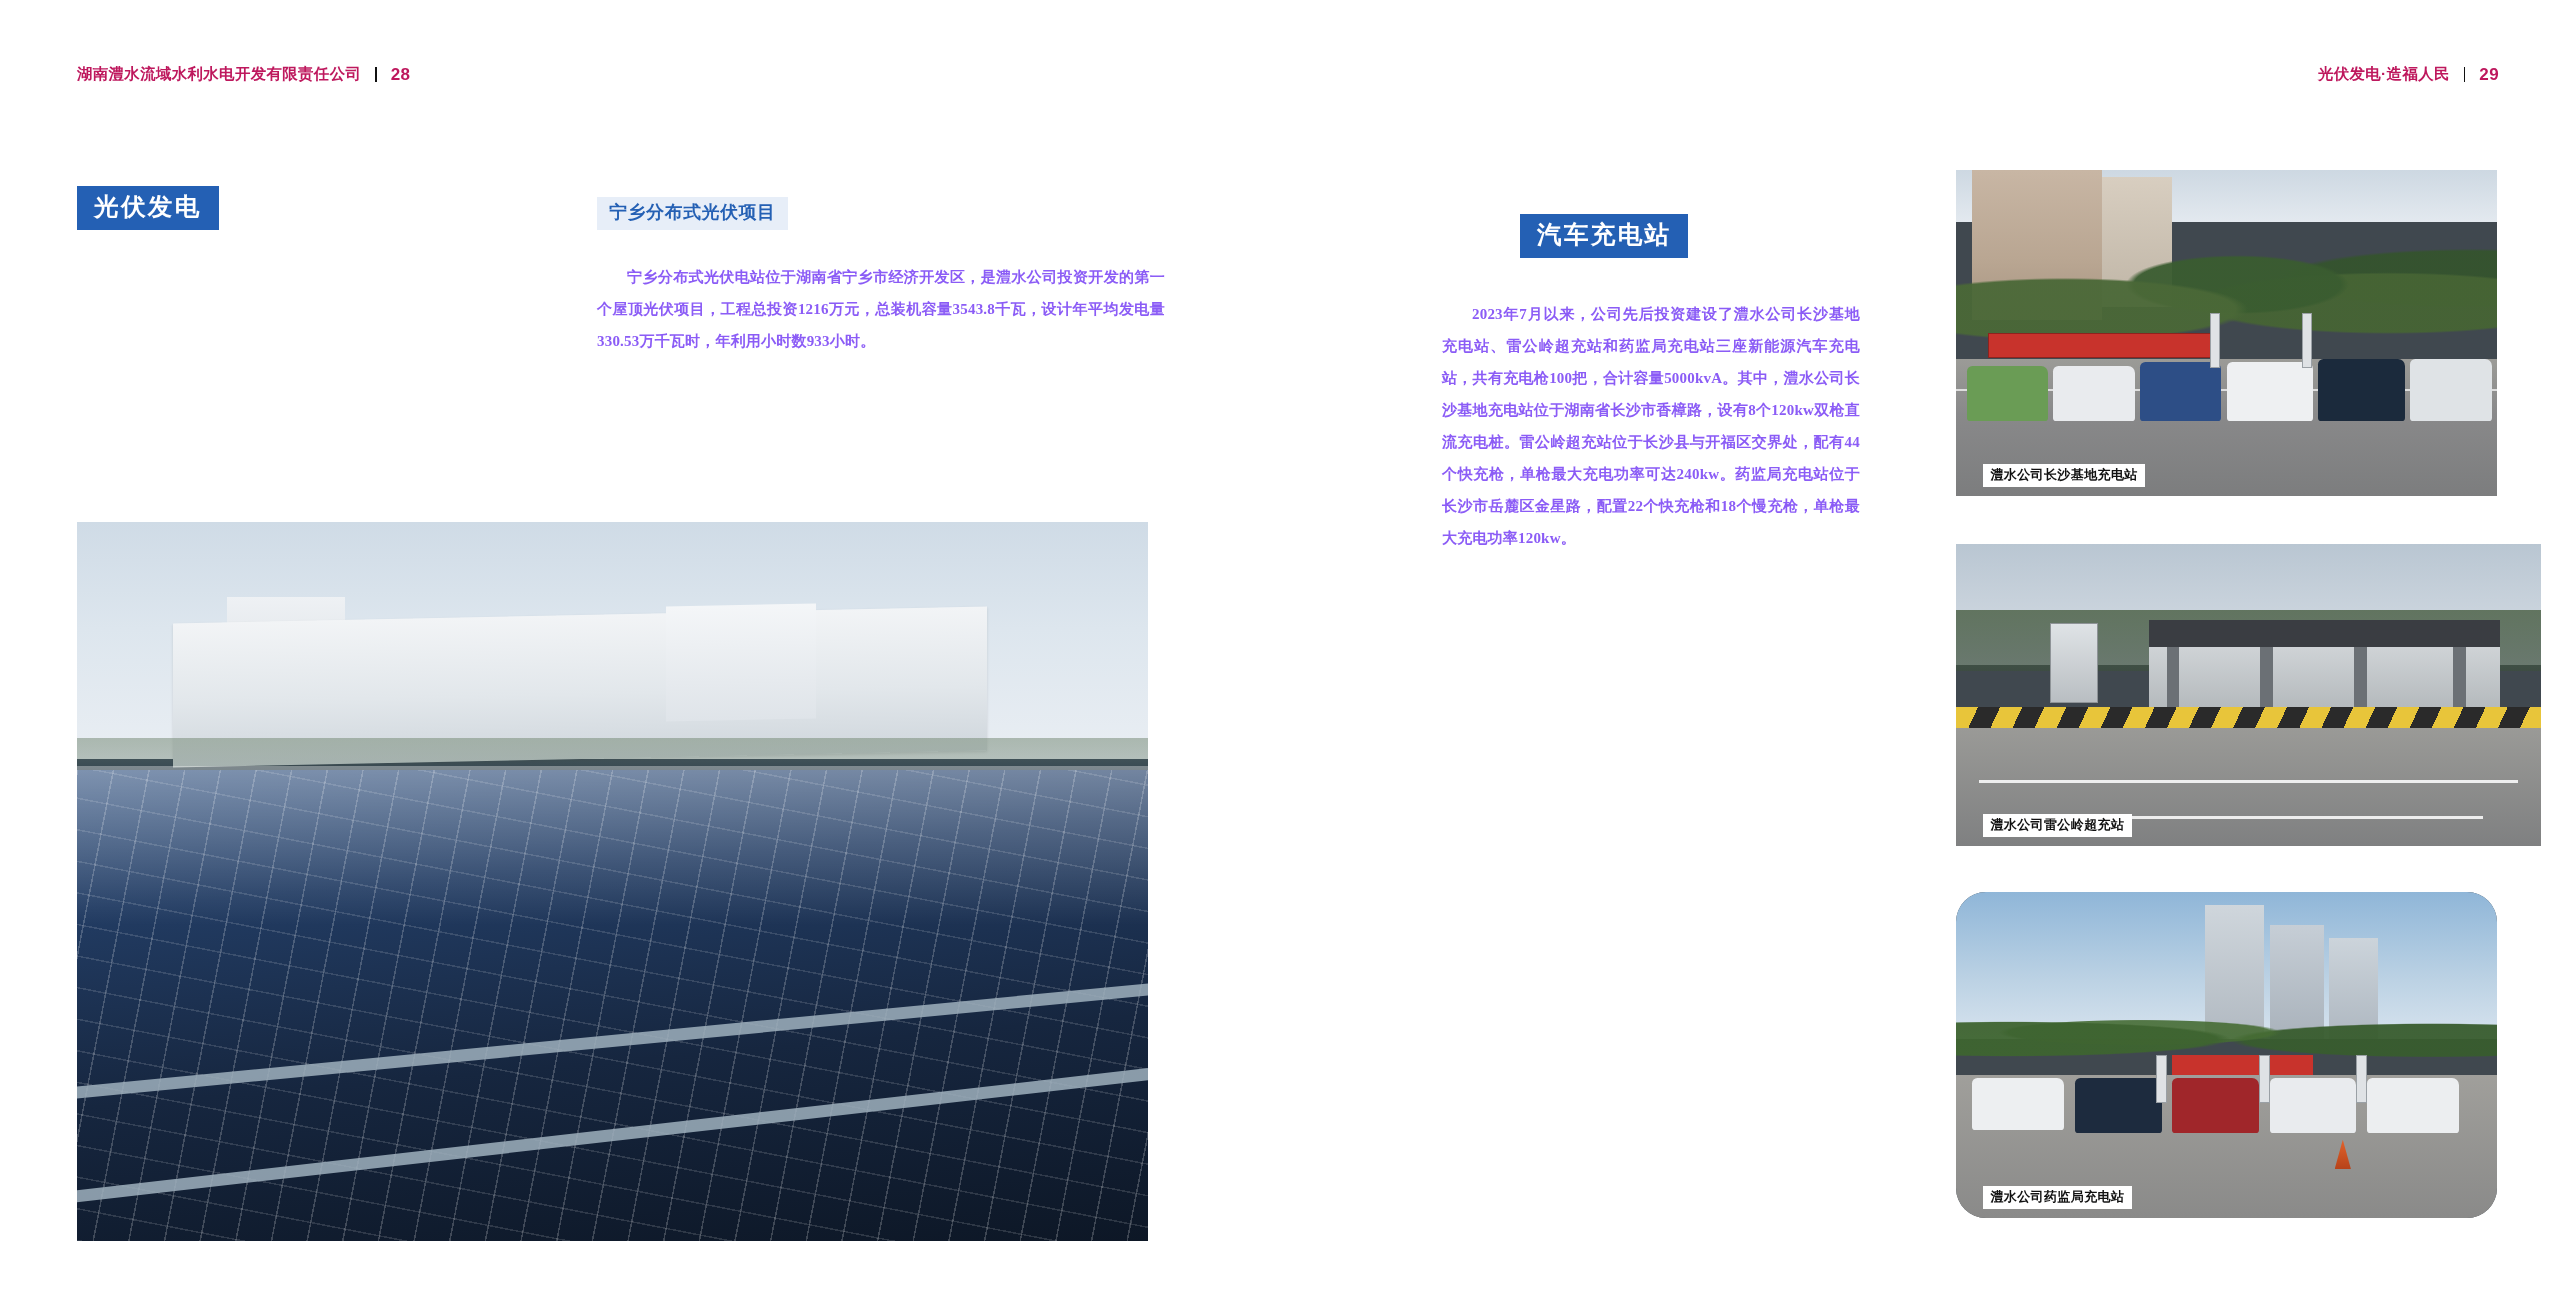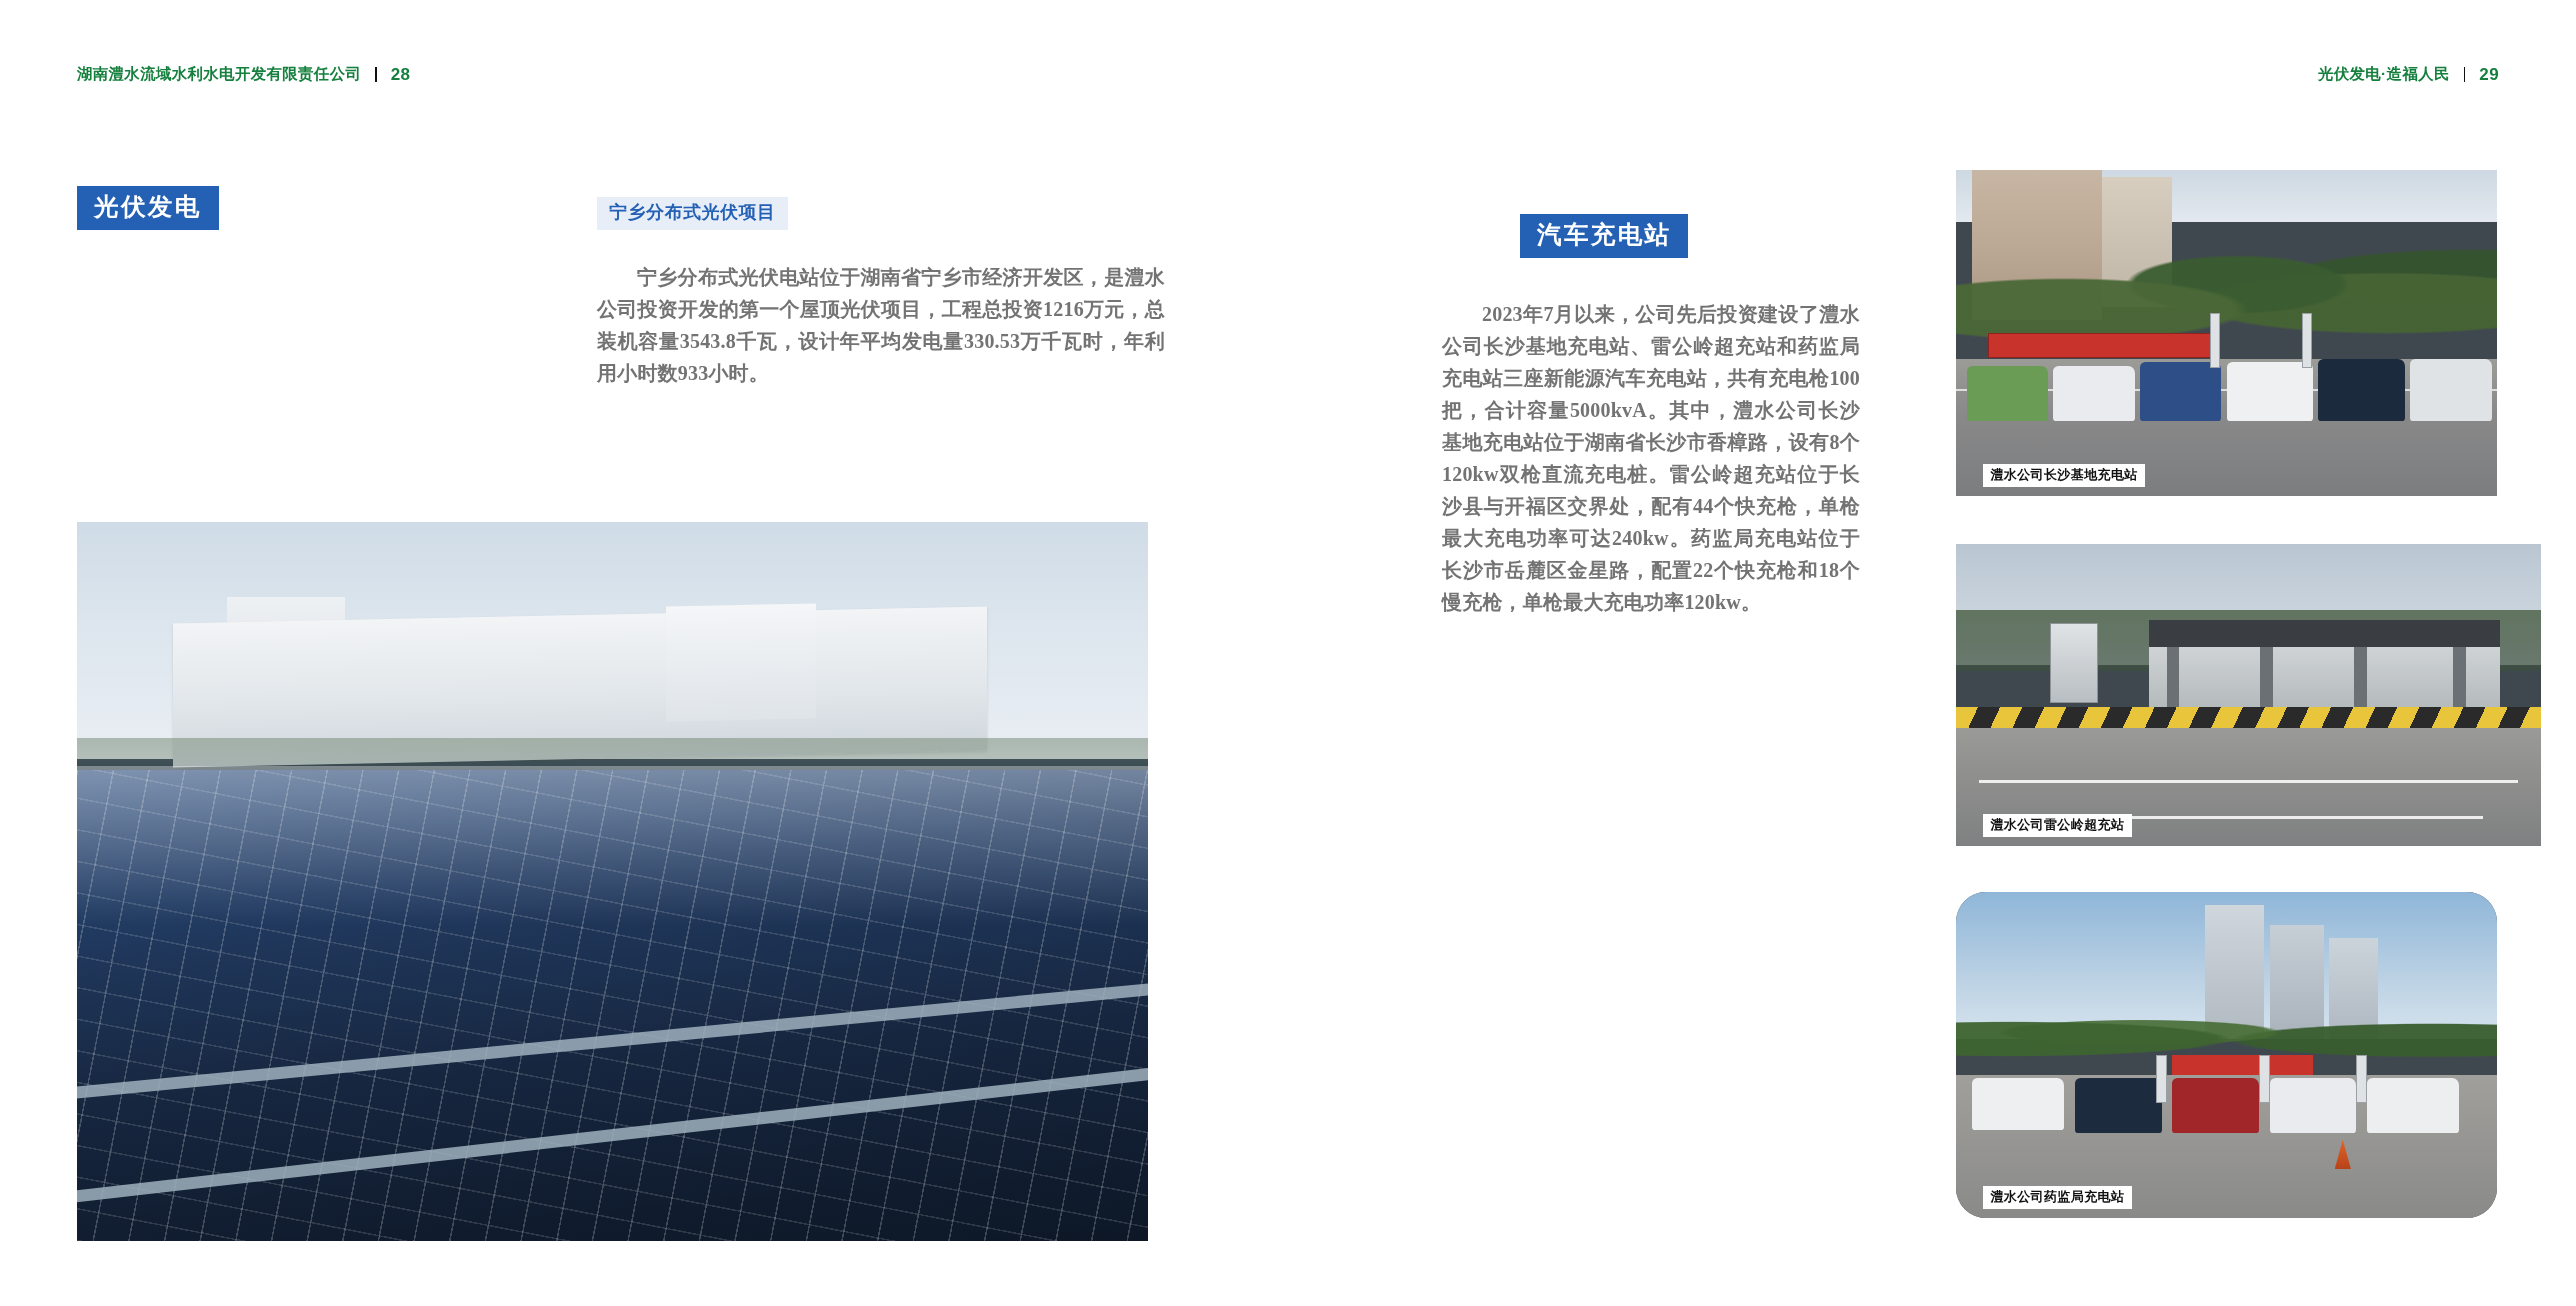--- a/index.html
+++ b/index.html
@@ -29,21 +29,21 @@
 
   
   .runhead {
     position: absolute;
     top: 64px;
     display: flex;
     align-items: center;
     font-size: 15.4px;
     font-weight: bold;
     letter-spacing: 0.4px;
-    color: #15803d;
+    color: #be185d;
     white-space: nowrap;
   }
   .runhead-left { left: 77px; }
   .runhead-right { right: 77px; }
   .runhead .sep {
     display: inline-block;
     width: 1.5px;
     height: 15.4px;
     background: #111;
     margin: 0 14px;
@@ -89,24 +89,24 @@
   }
   .subtitle-left {
     left: 597px;
     top: 197px;
     text-align: right;
   }
 
   
   .para {
     position: absolute;
-    font-size: 20px;
+    font-size: 15px;
     line-height: 32px;
     letter-spacing: 0.2px;
-    color: #737373;
+    color: #8b5cf6;
     text-align: justify;
     text-justify: inter-ideograph;
     text-indent: 2em;
     font-family: "Liberation Serif", "DejaVu Serif", serif;
     font-weight: bold;
   }
   .para-left {
     left: 597px;
     top: 261px;
     width: 568px;

